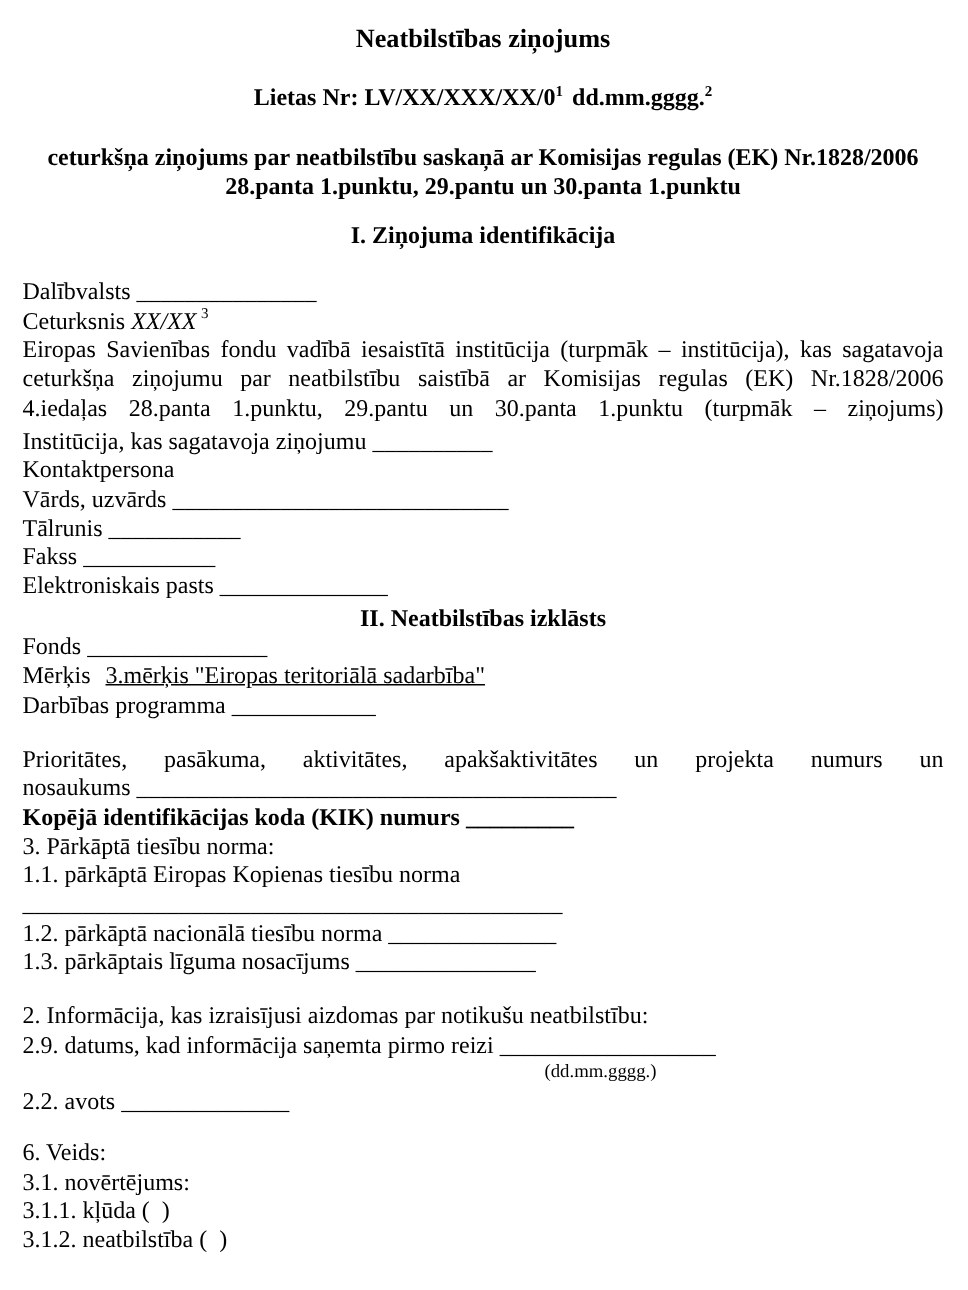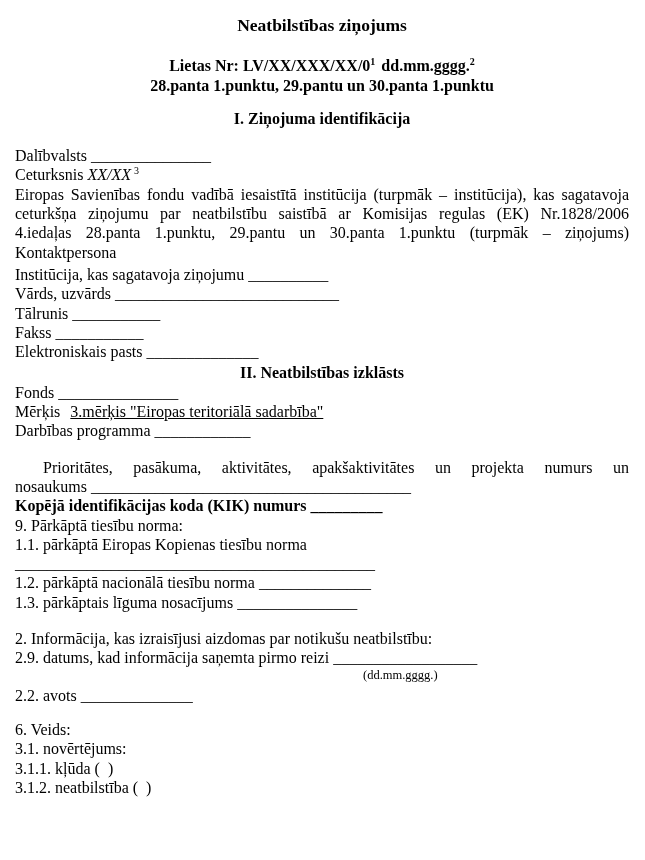--- a/index.html
+++ b/index.html
@@ -33,58 +33,59 @@
 <body>
 
 <div class="page">
 
   <div class="line c title">Neatbilstības ziņojums</div>
 
   <div class="line c" style="margin-top:21px;">
     <span>Lietas Nr: LV/XX/XXX/XX/0</span><sup>1</sup><span class="gap6">dd.mm.gggg.</span><sup>2</sup>
   </div>
 
+  <div class="line c" style="margin-top:20px;">ceturkšņa ziņojums par neatbilstību saskaņā ar Komisijas regulas (EK) Nr.1828/2006</div>
   <div class="line c">28.panta 1.punktu, 29.pantu un 30.panta 1.punktu</div>
 
   <div class="line c" style="margin-top:14px;">I. Ziņojuma identifikācija</div>
 
   <div class="line" style="margin-top:18px;">Dalībvalsts _______________</div>
 
   <div class="line">
     <span>Ceturksnis</span>
     <span class="it">XX/XX</span><sup class="sup-sp">3</sup>
   </div>
 
   <div class="line just">Eiropas Savienības fondu vadībā iesaistītā institūcija (turpmāk – institūcija), kas sagatavoja</div>
   <div class="line just">ceturkšņa ziņojumu par neatbilstību saistībā ar Komisijas regulas (EK) Nr.1828/2006</div>
   <div class="line just">4.iedaļas 28.panta 1.punktu, 29.pantu un 30.panta 1.punktu (turpmāk – ziņojums)</div>
 
+  <div class="line" style="margin-top:3px;">Institūcija, kas sagatavoja ziņojumu __________</div>
   <div class="line">Kontaktpersona</div>
-  <div class="line" style="margin-top:3px;">Institūcija, kas sagatavoja ziņojumu __________</div>
   <div class="line">Vārds, uzvārds ____________________________</div>
   <div class="line">Tālrunis ___________</div>
   <div class="line">Fakss ___________</div>
   <div class="line">Elektroniskais pasts ______________</div>
 
   <div class="line c" style="margin-top:2px;">II. Neatbilstības izklāsts</div>
 
   <div class="line">Fonds _______________</div>
 
   <div class="line">
     <span>Mērķis</span>
     <span class="u gap6">3.mērķis "Eiropas teritoriālā sadarbība"</span>
   </div>
 
   <div class="line">Darbības programma ____________</div>
 
-  <div class="line just" style="margin-top:17px;margin-left:28px;">Prioritātes, pasākuma, aktivitātes, apakšaktivitātes un projekta numurs un</div>
+  <div class="line just" style="margin-top:17px;">Prioritātes, pasākuma, aktivitātes, apakšaktivitātes un projekta numurs un</div>
   <div class="line">nosaukums ________________________________________</div>
 
   <div class="line" style="font-weight:bold;">Kopējā identifikācijas koda (KIK) numurs _________</div>
-  <div class="line">9. Pārkāptā tiesību norma:</div>
+  <div class="line">3. Pārkāptā tiesību norma:</div>
   <div class="line">1.1. pārkāptā Eiropas Kopienas tiesību norma _____________________________________________</div>
   <div class="line">1.2. pārkāptā nacionālā tiesību norma ______________</div>
   <div class="line">1.3. pārkāptais līguma nosacījums _______________</div>
 
   <div class="line" style="margin-top:17px;">2. Informācija, kas izraisījusi aizdomas par notikušu neatbilstību:</div>
   <div class="line">2.9. datums, kad informācija saņemta pirmo reizi __________________</div>
   <div class="line note">(dd.mm.gggg.)</div>
   <div class="line" style="margin-top:3px;">2.2. avots ______________</div>
 
   <div class="line" style="margin-top:15px;">6. Veids:</div>

